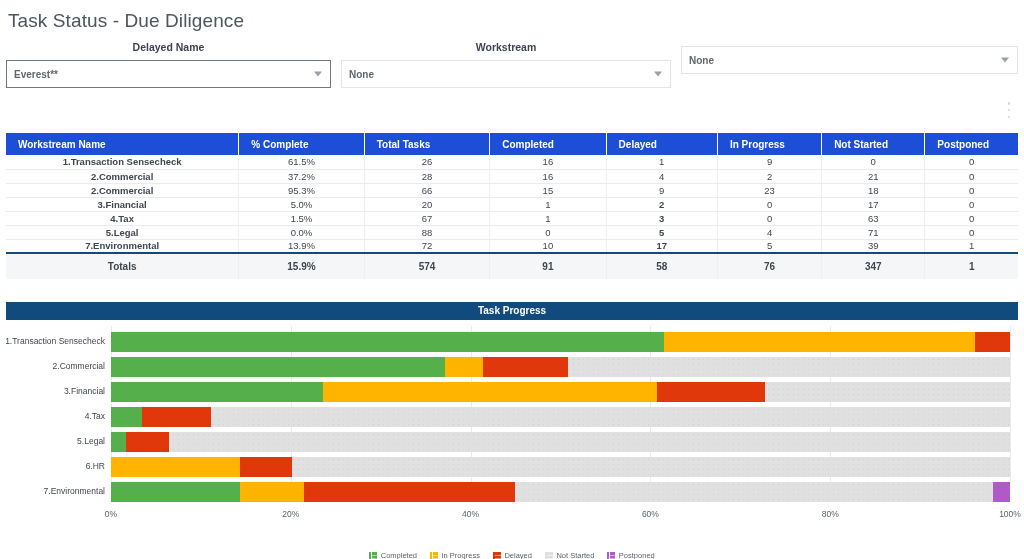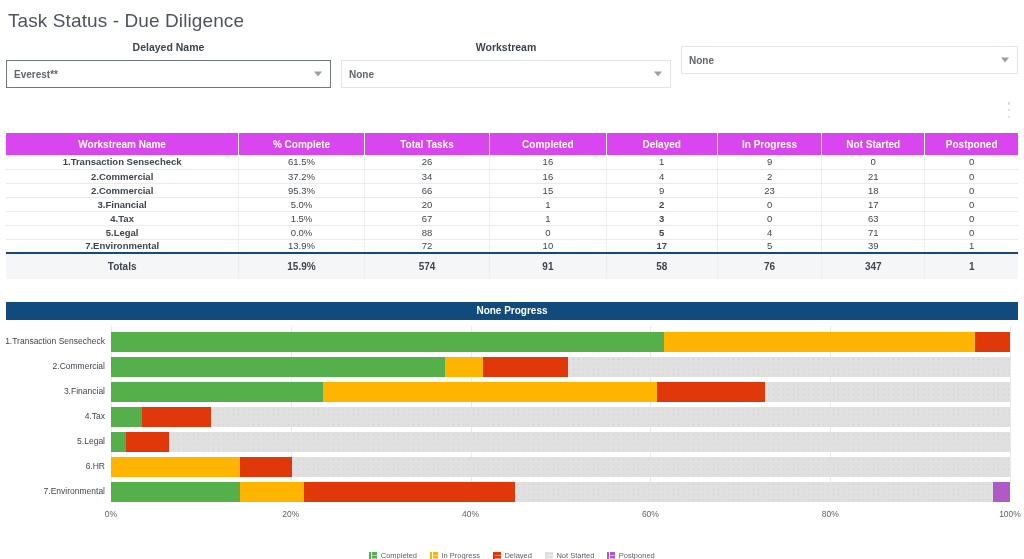--- a/index.html
+++ b/index.html
@@ -53,23 +53,23 @@
     width: 12px; height: 20px;
     display: flex; flex-direction: column; justify-content: space-between;
     align-items: center; padding: 2px 0;
   }
   .kebab i { display: block; width: 2.5px; height: 2.5px; border-radius: 50%; background: #d3d6d9; }
 
   
   .table-wrap { position: absolute; left: 6px; top: 133px; width: 1012px; }
   table.tbl { width: 100%; border-collapse: collapse; table-layout: fixed; }
   table.tbl th {
-    background: #d946ef; color: #ffffff;
-    font-size: 10px; font-weight: 700; text-align: center;
-    height: 22px; padding: 0 2px;
+    background: #1d4ed8; color: #ffffff;
+    font-size: 10px; font-weight: 700; text-align: left;
+    height: 22px; padding: 0 12px;
     border-right: 1px solid #ffffff;
   }
   table.tbl th:last-child { border-right: none; }
   table.tbl td {
     font-size: 9.5px; text-align: center; height: 14px;
     padding: 0 2px; color: #3f464f;
     border-bottom: 1px solid #e9ebed;
     border-right: 1px solid #eceef0;
   }
   table.tbl td:last-child { border-right: none; }
@@ -200,21 +200,21 @@
             <td class="colw-2">26</td>
             <td class="colw-3">16</td>
             <td class="colw-4">1</td>
             <td class="colw-5">9</td>
             <td class="colw-6">0</td>
             <td class="colw-7">0</td>
           </tr>
           <tr>
             <td class="colw-0 wsname">2.Commercial</td>
             <td class="colw-1">37.2%</td>
-            <td class="colw-2">34</td>
+            <td class="colw-2">28</td>
             <td class="colw-3">16</td>
             <td class="colw-4">4</td>
             <td class="colw-5">2</td>
             <td class="colw-6">21</td>
             <td class="colw-7">0</td>
           </tr>
           <tr>
             <td class="colw-0 wsname">2.Commercial</td>
             <td class="colw-1">95.3%</td>
             <td class="colw-2">66</td>
@@ -272,21 +272,21 @@
             <td class="colw-4">58</td>
             <td class="colw-5">76</td>
             <td class="colw-6">347</td>
             <td class="colw-7">1</td>
           </tr>
         </tbody>
     </table>
   </div>
 
   <div class="chart-panel">
-    <div class="chart-title">None Progress</div>
+    <div class="chart-title">Task Progress</div>
     <div class="chart-body">
       <div class="plot" id="plot">
           <div class="gridline" style="left: 0%;"></div>
           <div class="gridline" style="left: 20%;"></div>
           <div class="gridline" style="left: 40%;"></div>
           <div class="gridline" style="left: 60%;"></div>
           <div class="gridline" style="left: 80%;"></div>
           <div class="gridline" style="left: 100%;"></div>
           <div class="bar-row" style="top: 2.5px; height: 20px;">
             <div class="bar-track"></div>

